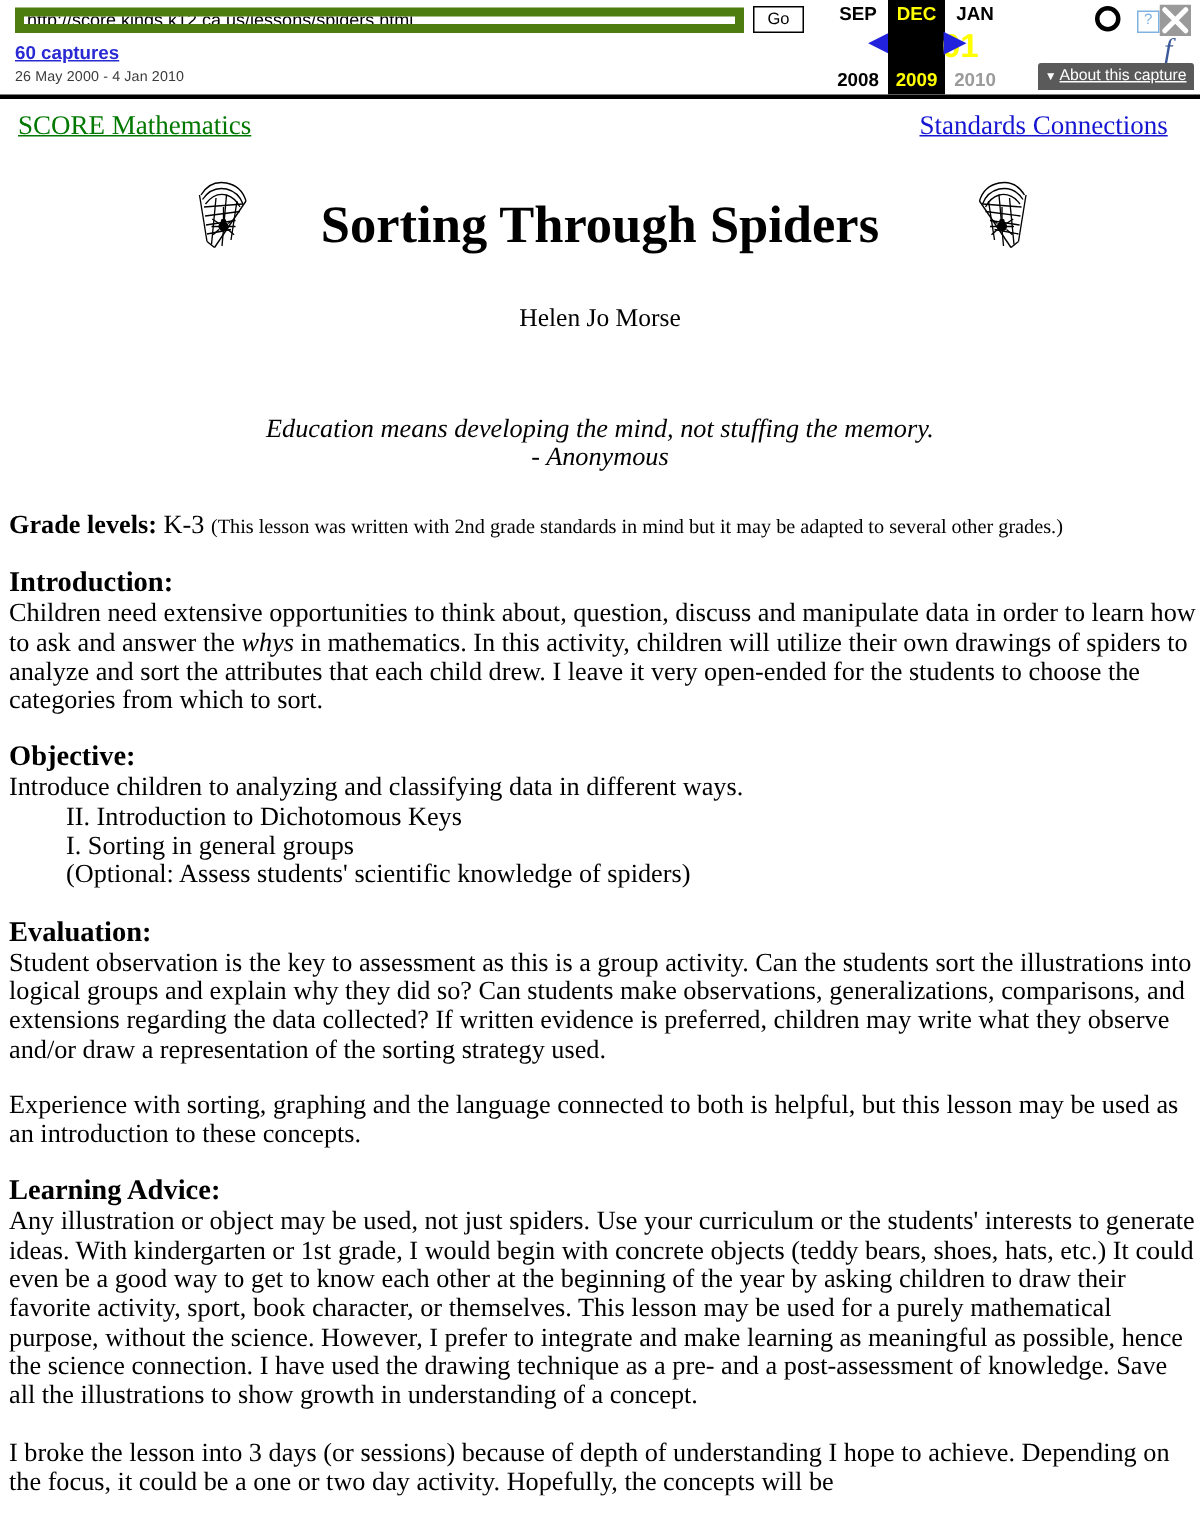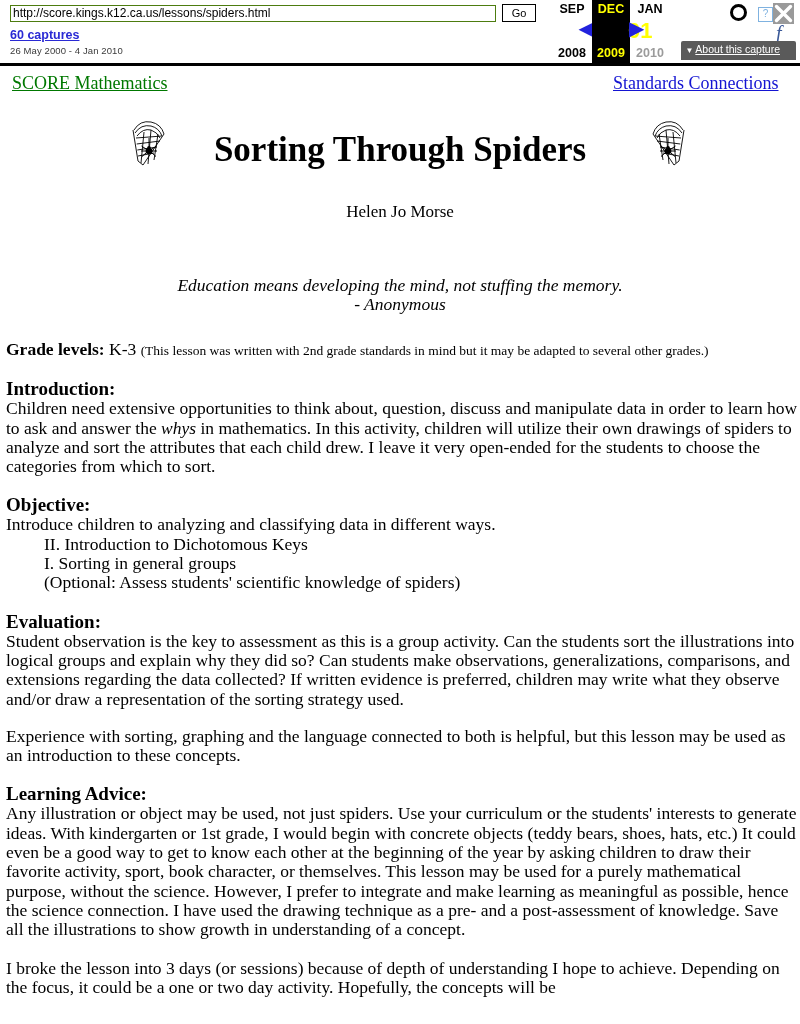--- a/index.html
+++ b/index.html
@@ -35,21 +35,21 @@
   }
   .url-row {
     display: flex;
     align-items: center;
     padding-top: 4px;
   }
   .url-input {
     width: 486px;
     height: 17px;
     box-sizing: border-box;
-    border: 1px solid #4d7c0f;
+    border: 6px solid #4d7c0f;
     background: #fff;
     font-family: "Liberation Sans", "DejaVu Sans", sans-serif;
     font-size: 12px;
     line-height: 15px;
     padding: 0 2px;
     color: #000;
     outline: none;
   }
   .go-btn {
     margin-left: 6px;
@@ -184,21 +184,21 @@
   }
   .about-capture {
     position: absolute;
     right: 4px;
     bottom: 3px;
     background: #5a5a5a;
     color: #ffffff;
     font-family: "Liberation Sans", "DejaVu Sans", sans-serif;
     font-size: 10.5px;
     line-height: 14px;
-    padding: 1px 16px 2px 4px;
+    padding: 1px 5px 2px 4px;
     border-radius: 2px 2px 0 0;
     white-space: nowrap;
     cursor: pointer;
   }
   .about-capture .lbl { text-decoration: underline; }
   .about-capture .caret { font-size: 8px; margin-right: 2px; }
 
   
   #page {
     position: relative;

